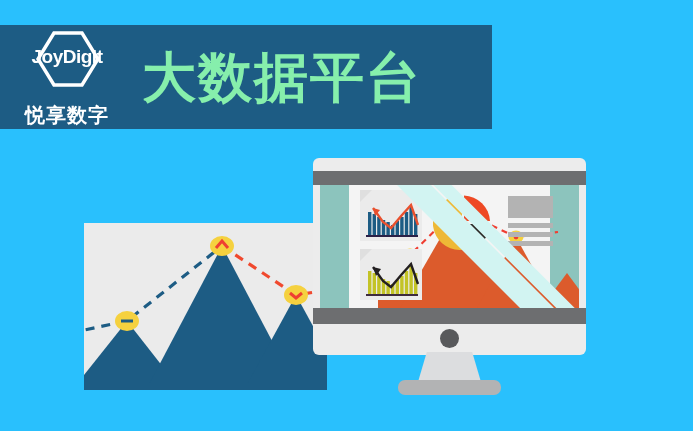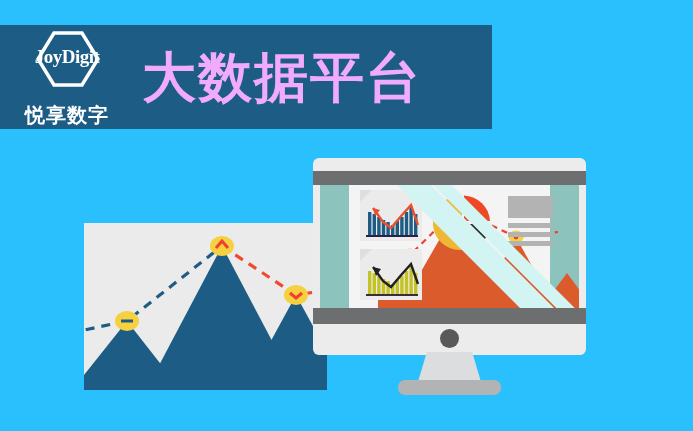--- a/index.html
+++ b/index.html
@@ -41,21 +41,21 @@
     width: 64px;
     height: 56px;
   }
   #logo-word {
     position: absolute;
     left: 0px;
     top: 20px;
     width: 122px;
     text-align: center;
     color: #ffffff;
-    font-family: Liberation Serif, serif;
+    font-family: Liberation Sans, sans-serif;
     font-size: 19px;
     font-weight: bold;
     letter-spacing: -0.5px;
     line-height: 1;
     white-space: nowrap;
   }
   #logo-sub {
     position: absolute;
     left: 0px;
     top: 62px;
@@ -63,21 +63,21 @@
     text-align: center;
     color: #ffffff;
     font-size: 20px;
     font-weight: bold;
     letter-spacing: 1px;
     line-height: 1;
     white-space: nowrap;
     margin-top: 16px;
   }
   #banner-title {
-    color: #f0abfc;
+    color: #86efac;
     font-size: 54px;
     font-weight: bold;
     letter-spacing: 2px;
     line-height: 1;
     margin-left: 14px;
     white-space: nowrap;
   }
 
   
   #left-panel {

